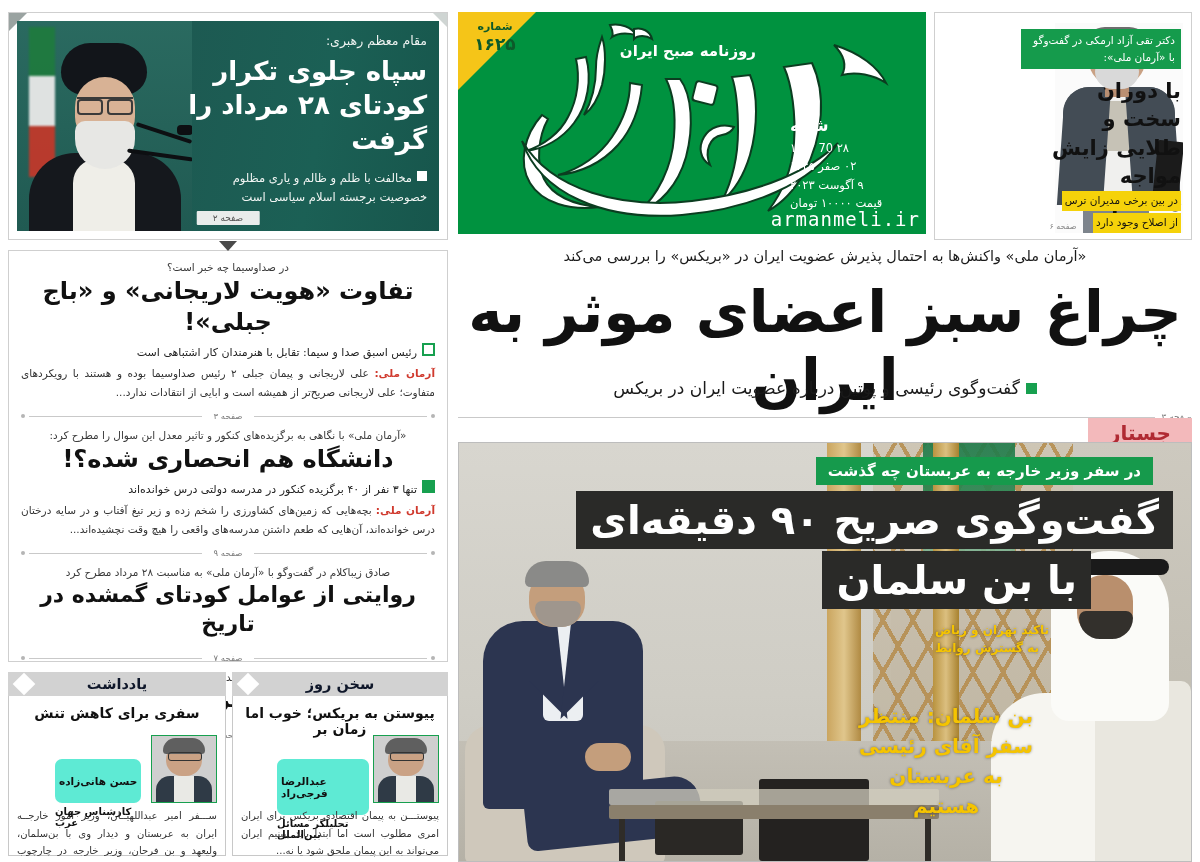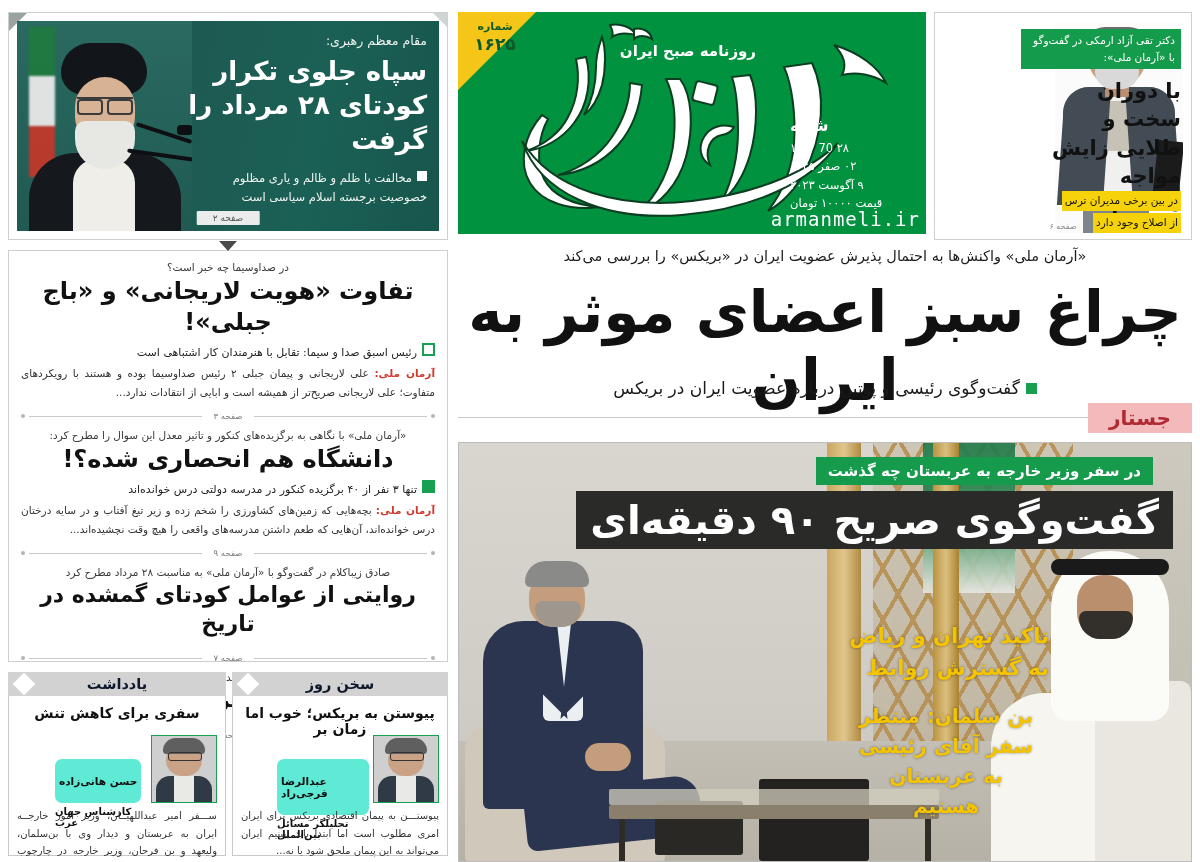--- a/index.html
+++ b/index.html
@@ -135,21 +135,21 @@
   .op-bar{position:absolute;right:8px;top:62px;width:4px;height:66px;background:#f5d20a;}
 
   
   .main-kick{left:458px;top:248px;width:734px;text-align:center;font-size:14.5px;color:#1a1a1a;}
   .main-head{left:458px;top:278px;width:734px;text-align:center;font-size:58px;font-weight:bold;color:#111;line-height:1.18;letter-spacing:-1px;}
   .main-sub{left:458px;top:378px;width:734px;text-align:center;font-size:17px;color:#1a1a1a;}
   .main-sub .gsq2{display:inline-block;width:11px;height:11px;background:#17a04f;margin-left:6px;vertical-align:0;}
   .main-sep{left:458px;top:412px;width:734px;display:flex;align-items:center;gap:6px;}
   .main-sep .ln{flex:1;height:1px;background:#c9c9c9;}
   .main-sep .pg{font-size:9px;color:#7c7c7c;}
-  .jostar{left:1088px;top:403px;width:104px;height:30px;background:#f3b9bb;color:#b02a33;font-size:20px;font-weight:bold;text-align:center;line-height:30px;letter-spacing:4px;}
+  .jostar{left:1088px;top:418px;width:104px;height:30px;background:#f3b9bb;color:#b02a33;font-size:20px;font-weight:bold;text-align:center;line-height:30px;letter-spacing:4px;}
 
   
   .main-photo{left:458px;top:442px;width:734px;height:420px;background:#d7d6d2;overflow:hidden;border:1px solid #bdbdbd;box-sizing:border-box;}
   .mp-wall{position:absolute;inset:0;background:linear-gradient(180deg,#d8d6cf 0%,#cfcdc5 60%,#c6c4bc 100%);}
   .mp-panelR{position:absolute;right:0;top:0;width:300px;height:100%;background:linear-gradient(180deg,#cdc9bf 0%,#bdb9ad 100%);}
   .mp-lattice{position:absolute;right:118px;top:0;width:200px;height:320px;opacity:.85;
      background:
       repeating-linear-gradient(60deg,#b58b4a 0 4px,transparent 4px 26px),
       repeating-linear-gradient(-60deg,#b58b4a 0 4px,transparent 4px 26px),
       linear-gradient(180deg,#cfc6b4,#bfb5a0);}
@@ -180,21 +180,21 @@
   .mp-table{position:absolute;left:150px;bottom:42px;width:330px;height:14px;background:#8a7f6c;border-radius:2px;}
   .mp-tablegl{position:absolute;left:150px;bottom:56px;width:330px;height:16px;background:rgba(210,205,190,.75);border-radius:2px;}
   .mp-tleg1{position:absolute;left:160px;bottom:0;width:6px;height:44px;background:#2f2c28;}
   .mp-tleg2{position:absolute;left:466px;bottom:0;width:6px;height:44px;background:#2f2c28;}
   .mp-box1{position:absolute;left:196px;bottom:6px;width:88px;height:54px;background:#2a2825;border-radius:3px;}
   .mp-box2{position:absolute;left:300px;bottom:0;width:110px;height:82px;background:#242220;border-radius:3px;}
 
   .ov-green{position:absolute;right:38px;top:14px;background:#169a4c;color:#fff;font-size:15px;font-weight:bold;padding:5px 12px;}
   .ov-dark1{position:absolute;right:18px;top:48px;background:#2a2a28;color:#fff;font-size:40px;font-weight:bold;padding:4px 14px;line-height:1.25;}
   .ov-dark2{position:absolute;right:100px;top:108px;background:#2a2a28;color:#fff;font-size:40px;font-weight:bold;padding:4px 14px;line-height:1.25;}
-  .ov-y1{position:absolute;right:142px;top:178px;color:#f5c400;font-size:21px;font-weight:bold;line-height:1.5;text-align:right;text-shadow:0 0 3px rgba(0,0,0,.45);}
+  .ov-y1{position:absolute;right:142px;top:178px;color:#f5c400;font-size:12px;font-weight:bold;line-height:1.5;text-align:left;text-shadow:0 0 3px rgba(0,0,0,.45);}
   .ov-y2{position:absolute;right:158px;top:258px;color:#f5c400;font-size:20px;font-weight:bold;line-height:1.5;text-align:center;text-shadow:0 0 3px rgba(0,0,0,.45);}
 </style>
 </head>
 <body>
 
 <div class="page">
 
   <div class="abs leader-box">
     <div class="corner tl"></div>
     <div class="corner tr"></div>
@@ -424,20 +424,21 @@
 
     <div class="mp-tleg1"></div>
     <div class="mp-tleg2"></div>
     <div class="mp-box1"></div>
     <div class="mp-box2"></div>
     <div class="mp-table"></div>
     <div class="mp-tablegl"></div>
 
     <div class="ov-green rtl">در سفر وزیر خارجه به عربستان چه گذشت</div>
     <div class="ov-dark1 rtl">گفت‌وگوی صریح ۹۰ دقیقه‌ای</div>
+    <div class="ov-dark2 rtl">با بن سلمان</div>
     <div class="ov-y1 rtl" style="white-space: pre-line;">تاکید تهران و ریاض
 به گسترش روابط</div>
     <div class="ov-y2 rtl" style="white-space: pre-line;">بن سلمان: منتظر
 سفر آقای رئیسی
 به عربستان
 هستیم</div>
   </div>
 
 </div>
 

